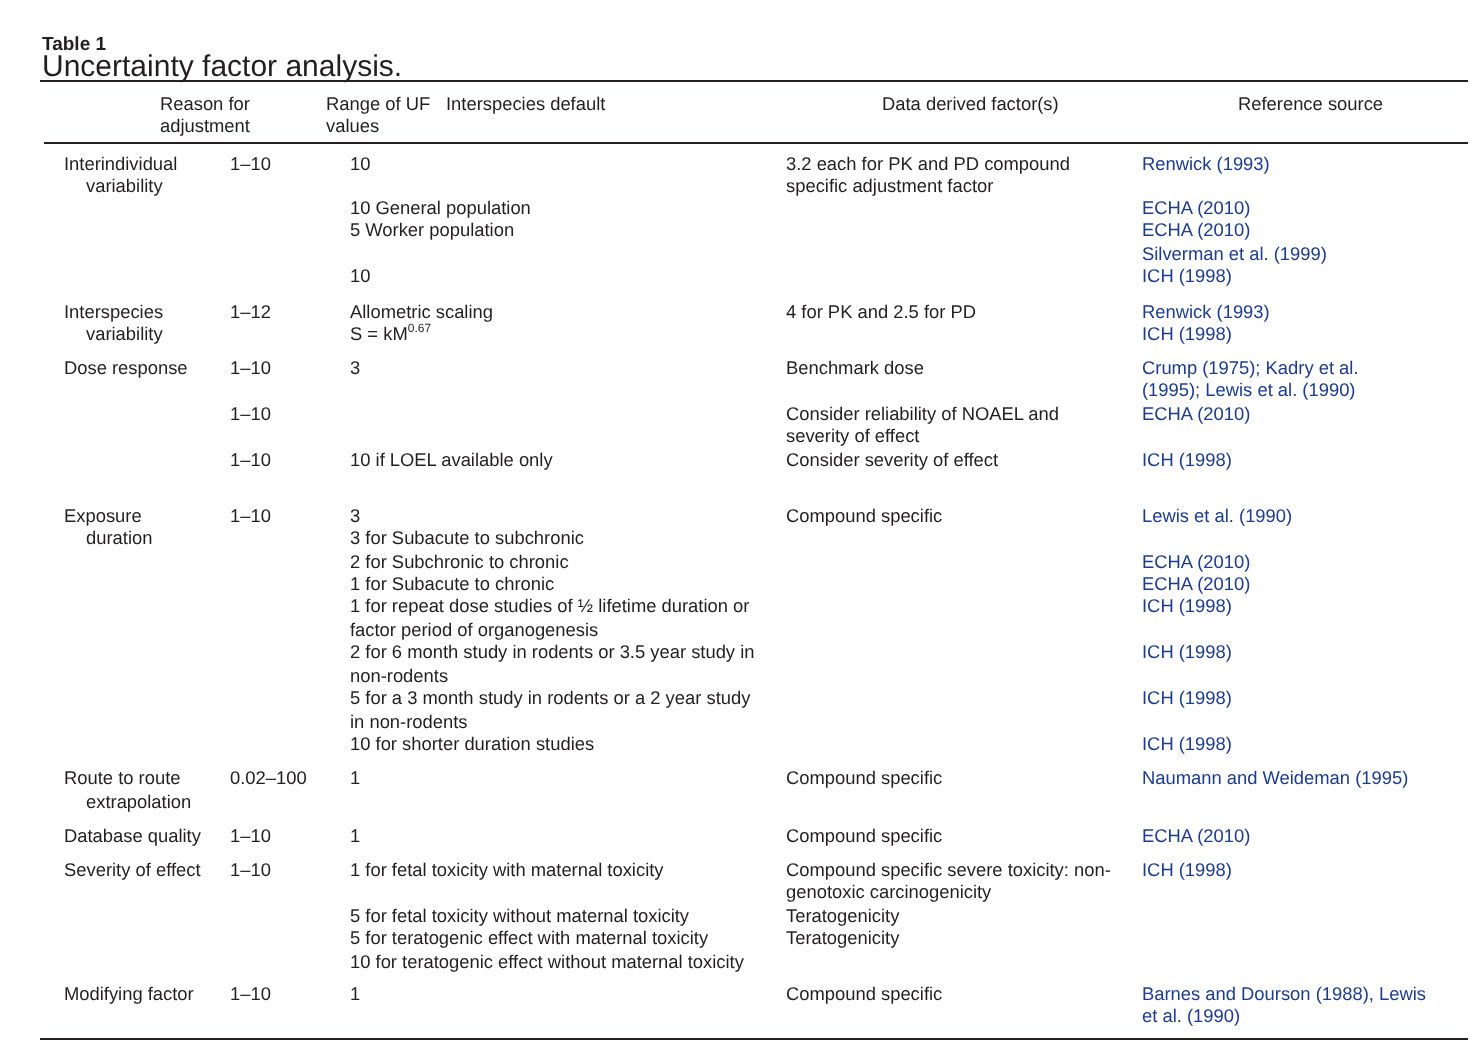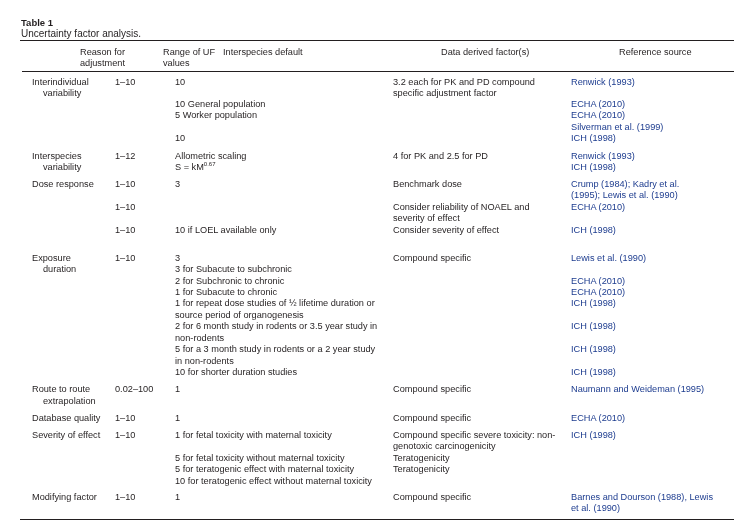--- a/index.html
+++ b/index.html
@@ -3,21 +3,21 @@
 <meta charset="utf-8">
 <style>
   html, body { margin: 0; padding: 0; background: #ffffff; }
   body {
     width: 739px; height: 529px; position: relative; overflow: hidden;
     font-family: "Liberation Sans", sans-serif; color: #231f20;
     font-size: 9.2px; line-height: 11.4px;
   }
   .running-head { position: absolute; left: 210px; top: -7px; height: 9px; width: 330px; overflow: hidden; color:#333; font-size: 9px; }
   .tbl-label { position: absolute; left: 21px; top: 17px; font-weight: bold; font-size: 9.5px; line-height: 11px; }
-  .tbl-caption { position: absolute; left: 21px; top: 28px; font-size: 10px; line-height: 11px; }
+  .tbl-caption { position: absolute; left: 21px; top: 28px; font-size: 15px; line-height: 11px; }
   .rule { position: absolute; background: #231f20; }
   .rule.top { left: 20px; top: 40px; width: 714px; height: 1.3px; }
   .rule.mid { left: 22px; top: 71px; width: 712px; height: 0.8px; }
   .rule.bot { left: 20px; top: 519px; width: 714px; height: 1.3px; }
   .c { position: absolute; white-space: nowrap; }
   .hdr { color: #231f20; padding-left: 48px; }
   .ref { color: #1d3c8f; }
   .indent2 { padding-left: 11px; }
   sup { font-size: 6px; line-height: 0; vertical-align: 4px; }
   
@@ -81,36 +81,36 @@
   <div class="c col1" style="top:179px">Dose response</div>
   <div class="c col2" style="top:179px">1–10</div>
   <div class="c col2" style="top:202px">1–10</div>
   <div class="c col2" style="top:225px">1–10</div>
   <div class="c col3" style="top:179px">3</div>
   <div class="c col3" style="top:225px">10 if LOEL available only</div>
   <div class="c col4" style="top:179px">Benchmark dose</div>
   <div class="c col4" style="top:202px">Consider reliability of NOAEL and</div>
   <div class="c col4" style="top:213px">severity of effect</div>
   <div class="c col4" style="top:225px">Consider severity of effect</div>
-  <div class="c col5 ref" style="top:179px">Crump (1984); Kadry et al.</div>
+  <div class="c col5 ref" style="top:179px">Crump (1975); Kadry et al.</div>
   <div class="c col5 ref" style="top:190px">(1995); Lewis et al. (1990)</div>
   <div class="c col5 ref" style="top:202px">ECHA (2010)</div>
   <div class="c col5 ref" style="top:225px">ICH (1998)</div>
 </div>
 
 <div>
   <div class="c col1" style="top:253px">Exposure</div>
   <div class="c col1 indent2" style="top:264px">duration</div>
   <div class="c col2" style="top:253px">1–10</div>
   <div class="c col3" style="top:253px">3</div>
   <div class="c col3" style="top:264px">3 for Subacute to subchronic</div>
   <div class="c col3" style="top:276px">2 for Subchronic to chronic</div>
   <div class="c col3" style="top:287px">1 for Subacute to chronic</div>
   <div class="c col3" style="top:298px">1 for repeat dose studies of ½ lifetime duration or</div>
-  <div class="c col3" style="top:310px">source period of organogenesis</div>
+  <div class="c col3" style="top:310px">factor period of organogenesis</div>
   <div class="c col3" style="top:321px">2 for 6 month study in rodents or 3.5 year study in</div>
   <div class="c col3" style="top:333px">non-rodents</div>
   <div class="c col3" style="top:344px">5 for a 3 month study in rodents or a 2 year study</div>
   <div class="c col3" style="top:356px">in non-rodents</div>
   <div class="c col3" style="top:367px">10 for shorter duration studies</div>
   <div class="c col4" style="top:253px">Compound specific</div>
   <div class="c col5 ref" style="top:253px">Lewis et al. (1990)</div>
   <div class="c col5 ref" style="top:276px">ECHA (2010)</div>
   <div class="c col5 ref" style="top:287px">ECHA (2010)</div>
   <div class="c col5 ref" style="top:298px">ICH (1998)</div>

